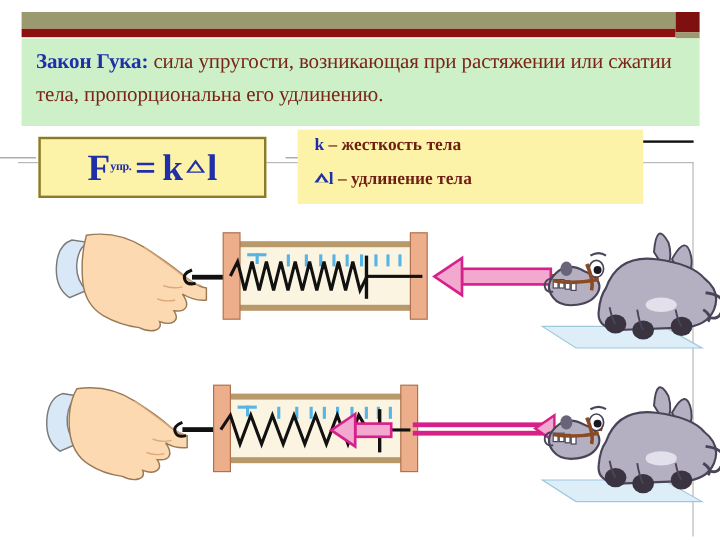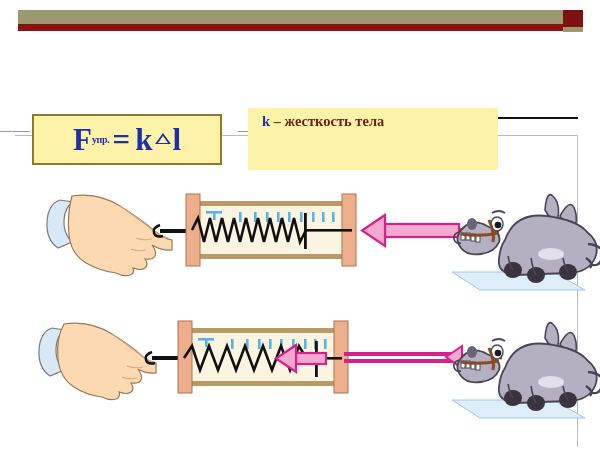--- a/index.html
+++ b/index.html
@@ -53,21 +53,21 @@
   .formula .sub{font-size:10px;vertical-align:sub;letter-spacing:-.3px;}
   .tri{display:inline-block;width:0;height:0;border-left:8px solid transparent;
     border-right:8px solid transparent;border-bottom:11px solid #1f2fa8;
     margin:0 1px 2px 3px;position:relative;}
   .tri::after{content:"";position:absolute;left:-5px;top:3px;width:0;height:0;
     border-left:5px solid transparent;border-right:5px solid transparent;
     border-bottom:7px solid #fdf3a8;}
 
   
   .legendbox{
-    position:absolute;left:248px;top:108px;width:250px;height:62px;
+    position:absolute;left:248px;top:108px;width:288px;height:62px;
     background:#fdf3a8;
   }
   .legendbox .row{
     position:absolute;left:14px;font-size:14.5px;font-weight:bold;color:#6d1f14;
     white-space:nowrap;
   }
   .legendbox .r1{top:5px;}
   .legendbox .r2{top:33px;}
   .legendbox .sym{color:#1f2fa8;}
   .tri-sm{display:inline-block;width:0;height:0;border-left:6px solid transparent;
@@ -89,40 +89,44 @@
 
 <div class="slide">
 
   <div class="topbar">
     <div class="khaki"></div>
     <div class="maroonline"></div>
     <div class="endblock"></div>
     <div class="endfoot"></div>
   </div>
 
+  <div class="greenband">
+    <div class="txt"><span class="lead">Закон Гука:</span><span> сила упругости, возникающая при растяжении или сжатии тела, пропорциональна его удлинению.</span></div>
+  </div>
 
   <div class="rule-left"></div>
   <div class="rule-right"></div>
   <div class="rule-black"></div>
   <div class="panel-border-top"></div>
   <div class="panel-border-right"></div>
 
   <div class="formulabox">
     <div class="formula">
       <span>F</span>
         <span class="sub">упр.</span>
       <span style="margin:0 5px 0 3px">=</span>
       <span>k</span>
         <span class="tri"></span>
         <span>l</span>
     </div>
   </div>
 
   <div class="legendbox">
     <div class="row r1"><span class="sym">k</span><span> – </span><span>жесткость тела</span></div>
+    <div class="row r2"><span class="tri-sm"></span><span class="sym">l</span><span> – </span><span>удлинение тела</span></div>
   </div>
 
   <div class="exp exp1">
     <svg width="600" height="120" viewBox="0 0 600 120">
 
       <g>
         <path d="M60 20 q-12 4 -13 22 q-1 18 11 26 l14 -6 q-9 -9 -8 -22 q1 -13 9 -18 z" fill="#d8e8f6" stroke="#7a7a7a" stroke-width="1.2"></path>
         <path d="M72 16 q26 -4 48 10 q22 14 36 26 q9 7 16 8 l0 10 q-10 1 -20 -5
                  q5 7 3 11 q-2 4 -10 3 q4 6 0 9 q-4 3 -12 0 q2 5 -3 7 q-6 2 -14 -2
                  q-16 -2 -30 -10 q-15 -9 -17 -28 q-2 -21 3 -39 z" fill="#fcd9b0" stroke="#9a7a55" stroke-width="1.2"></path>

